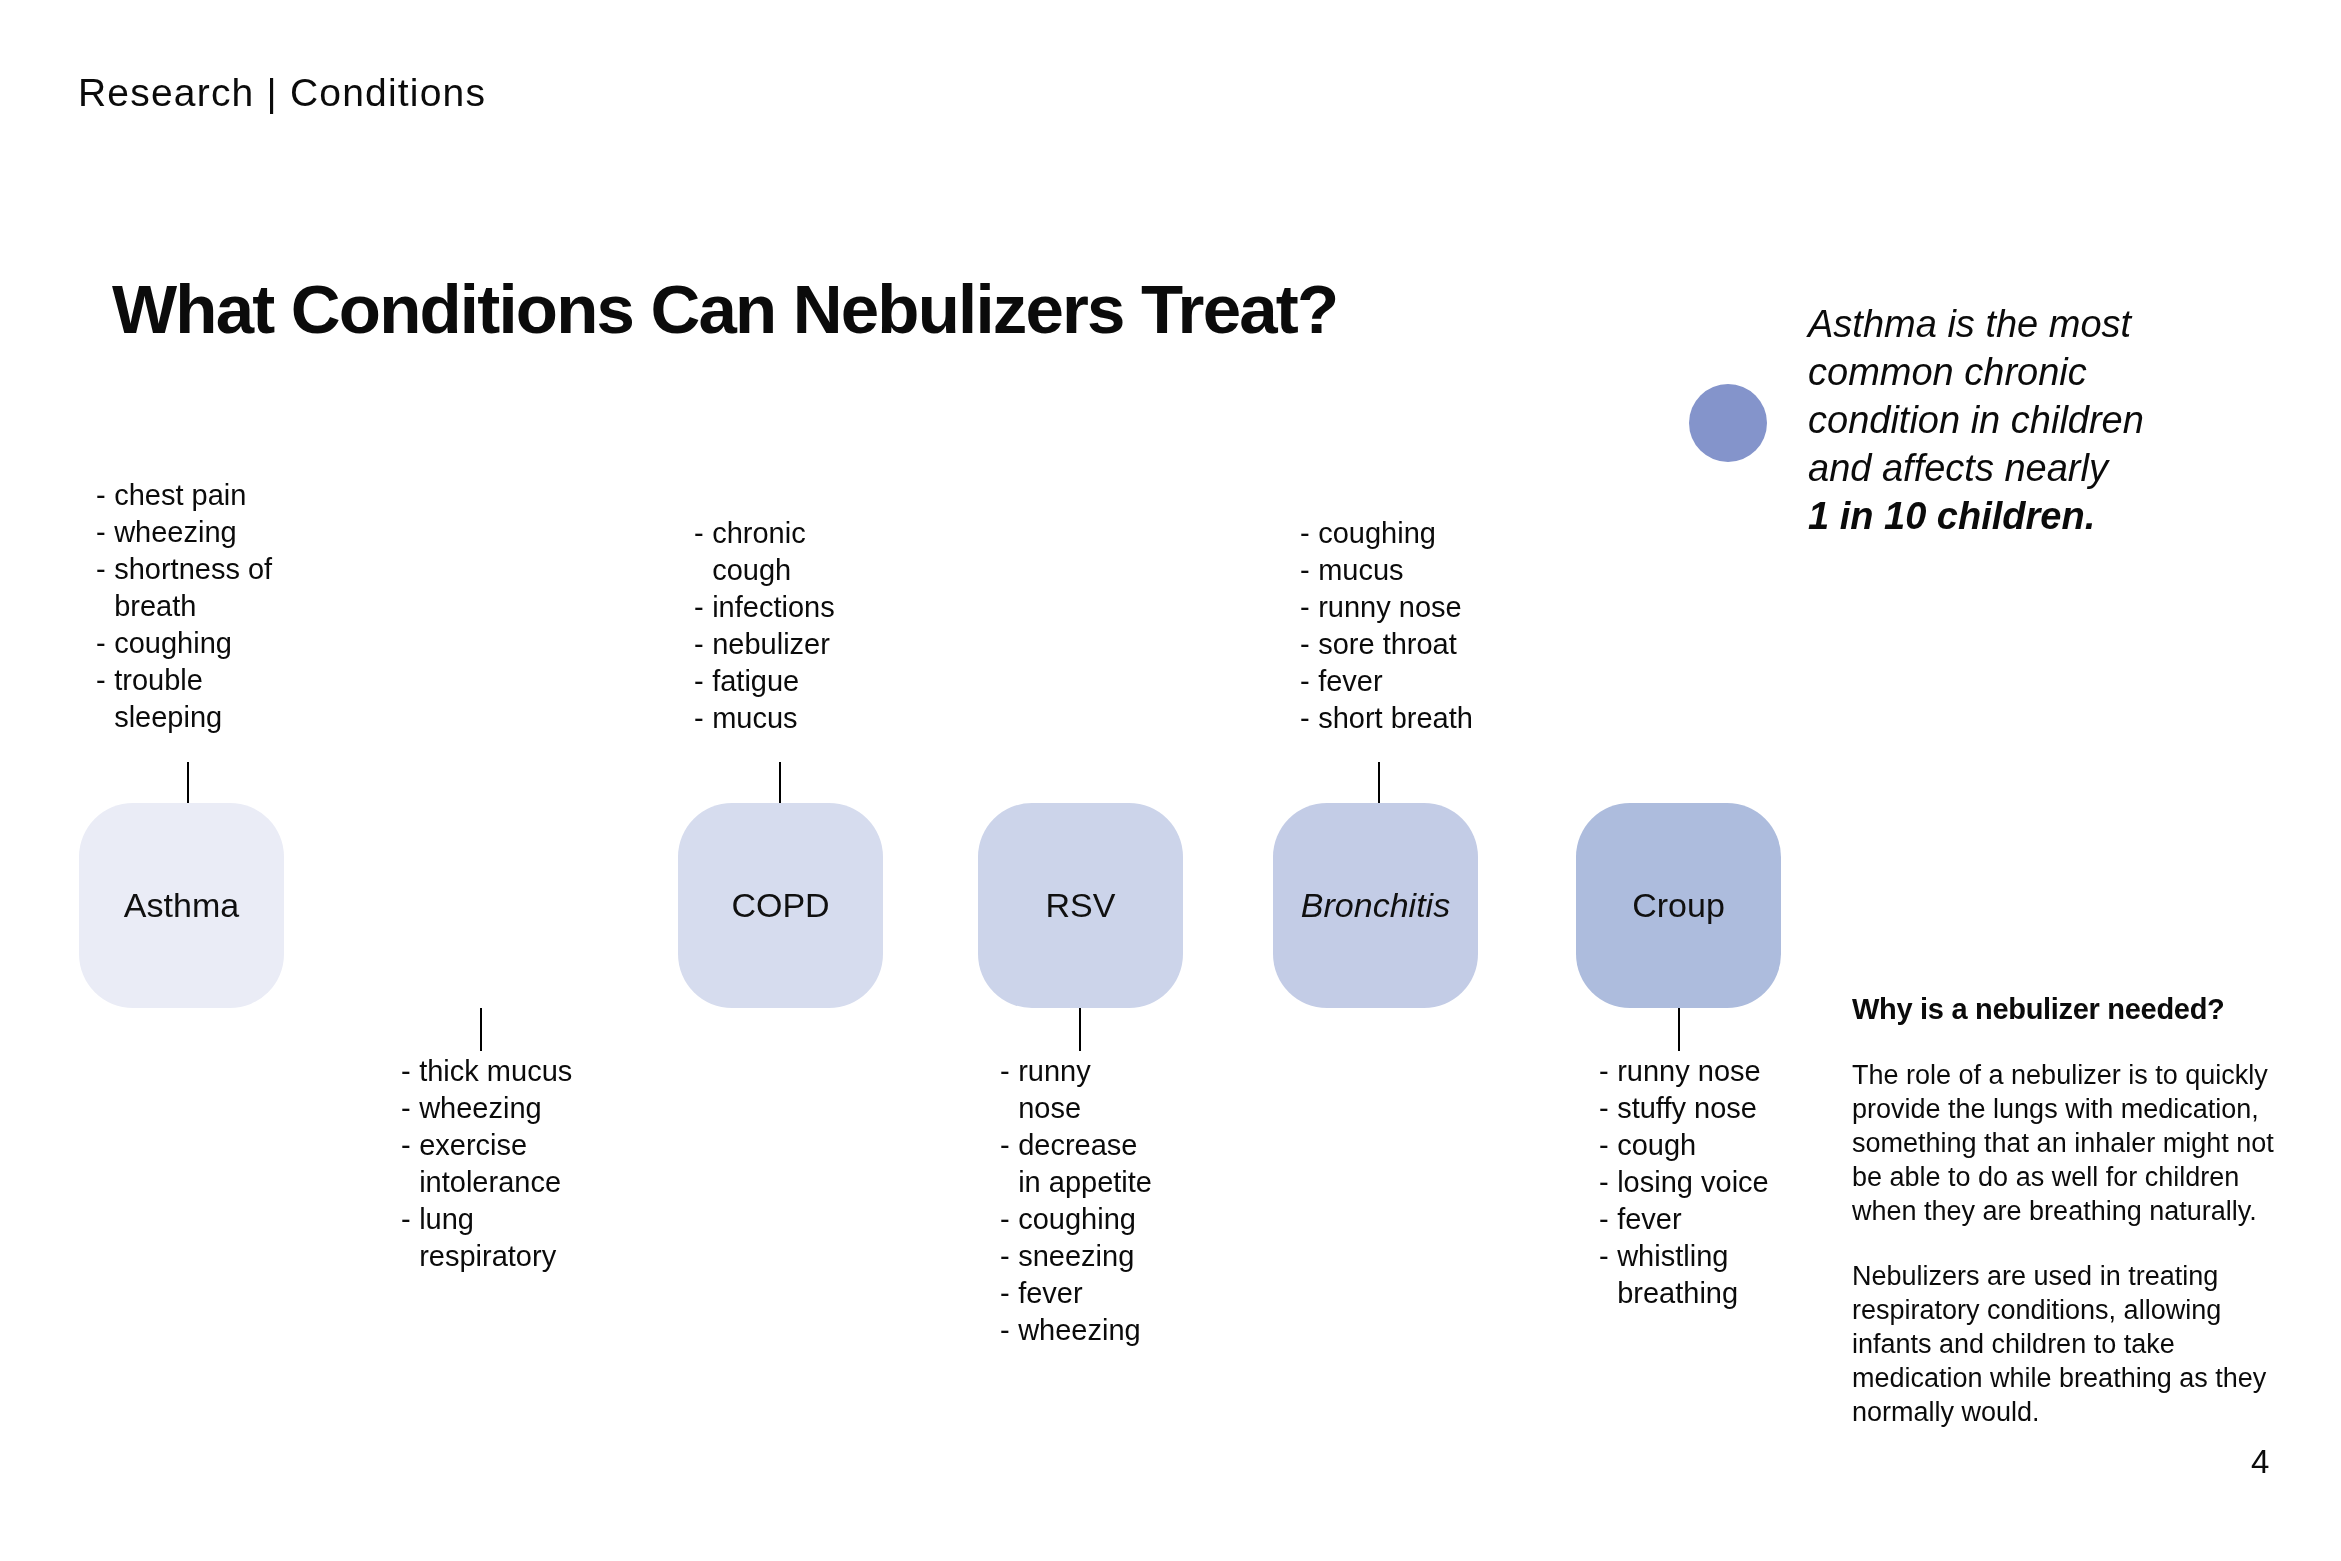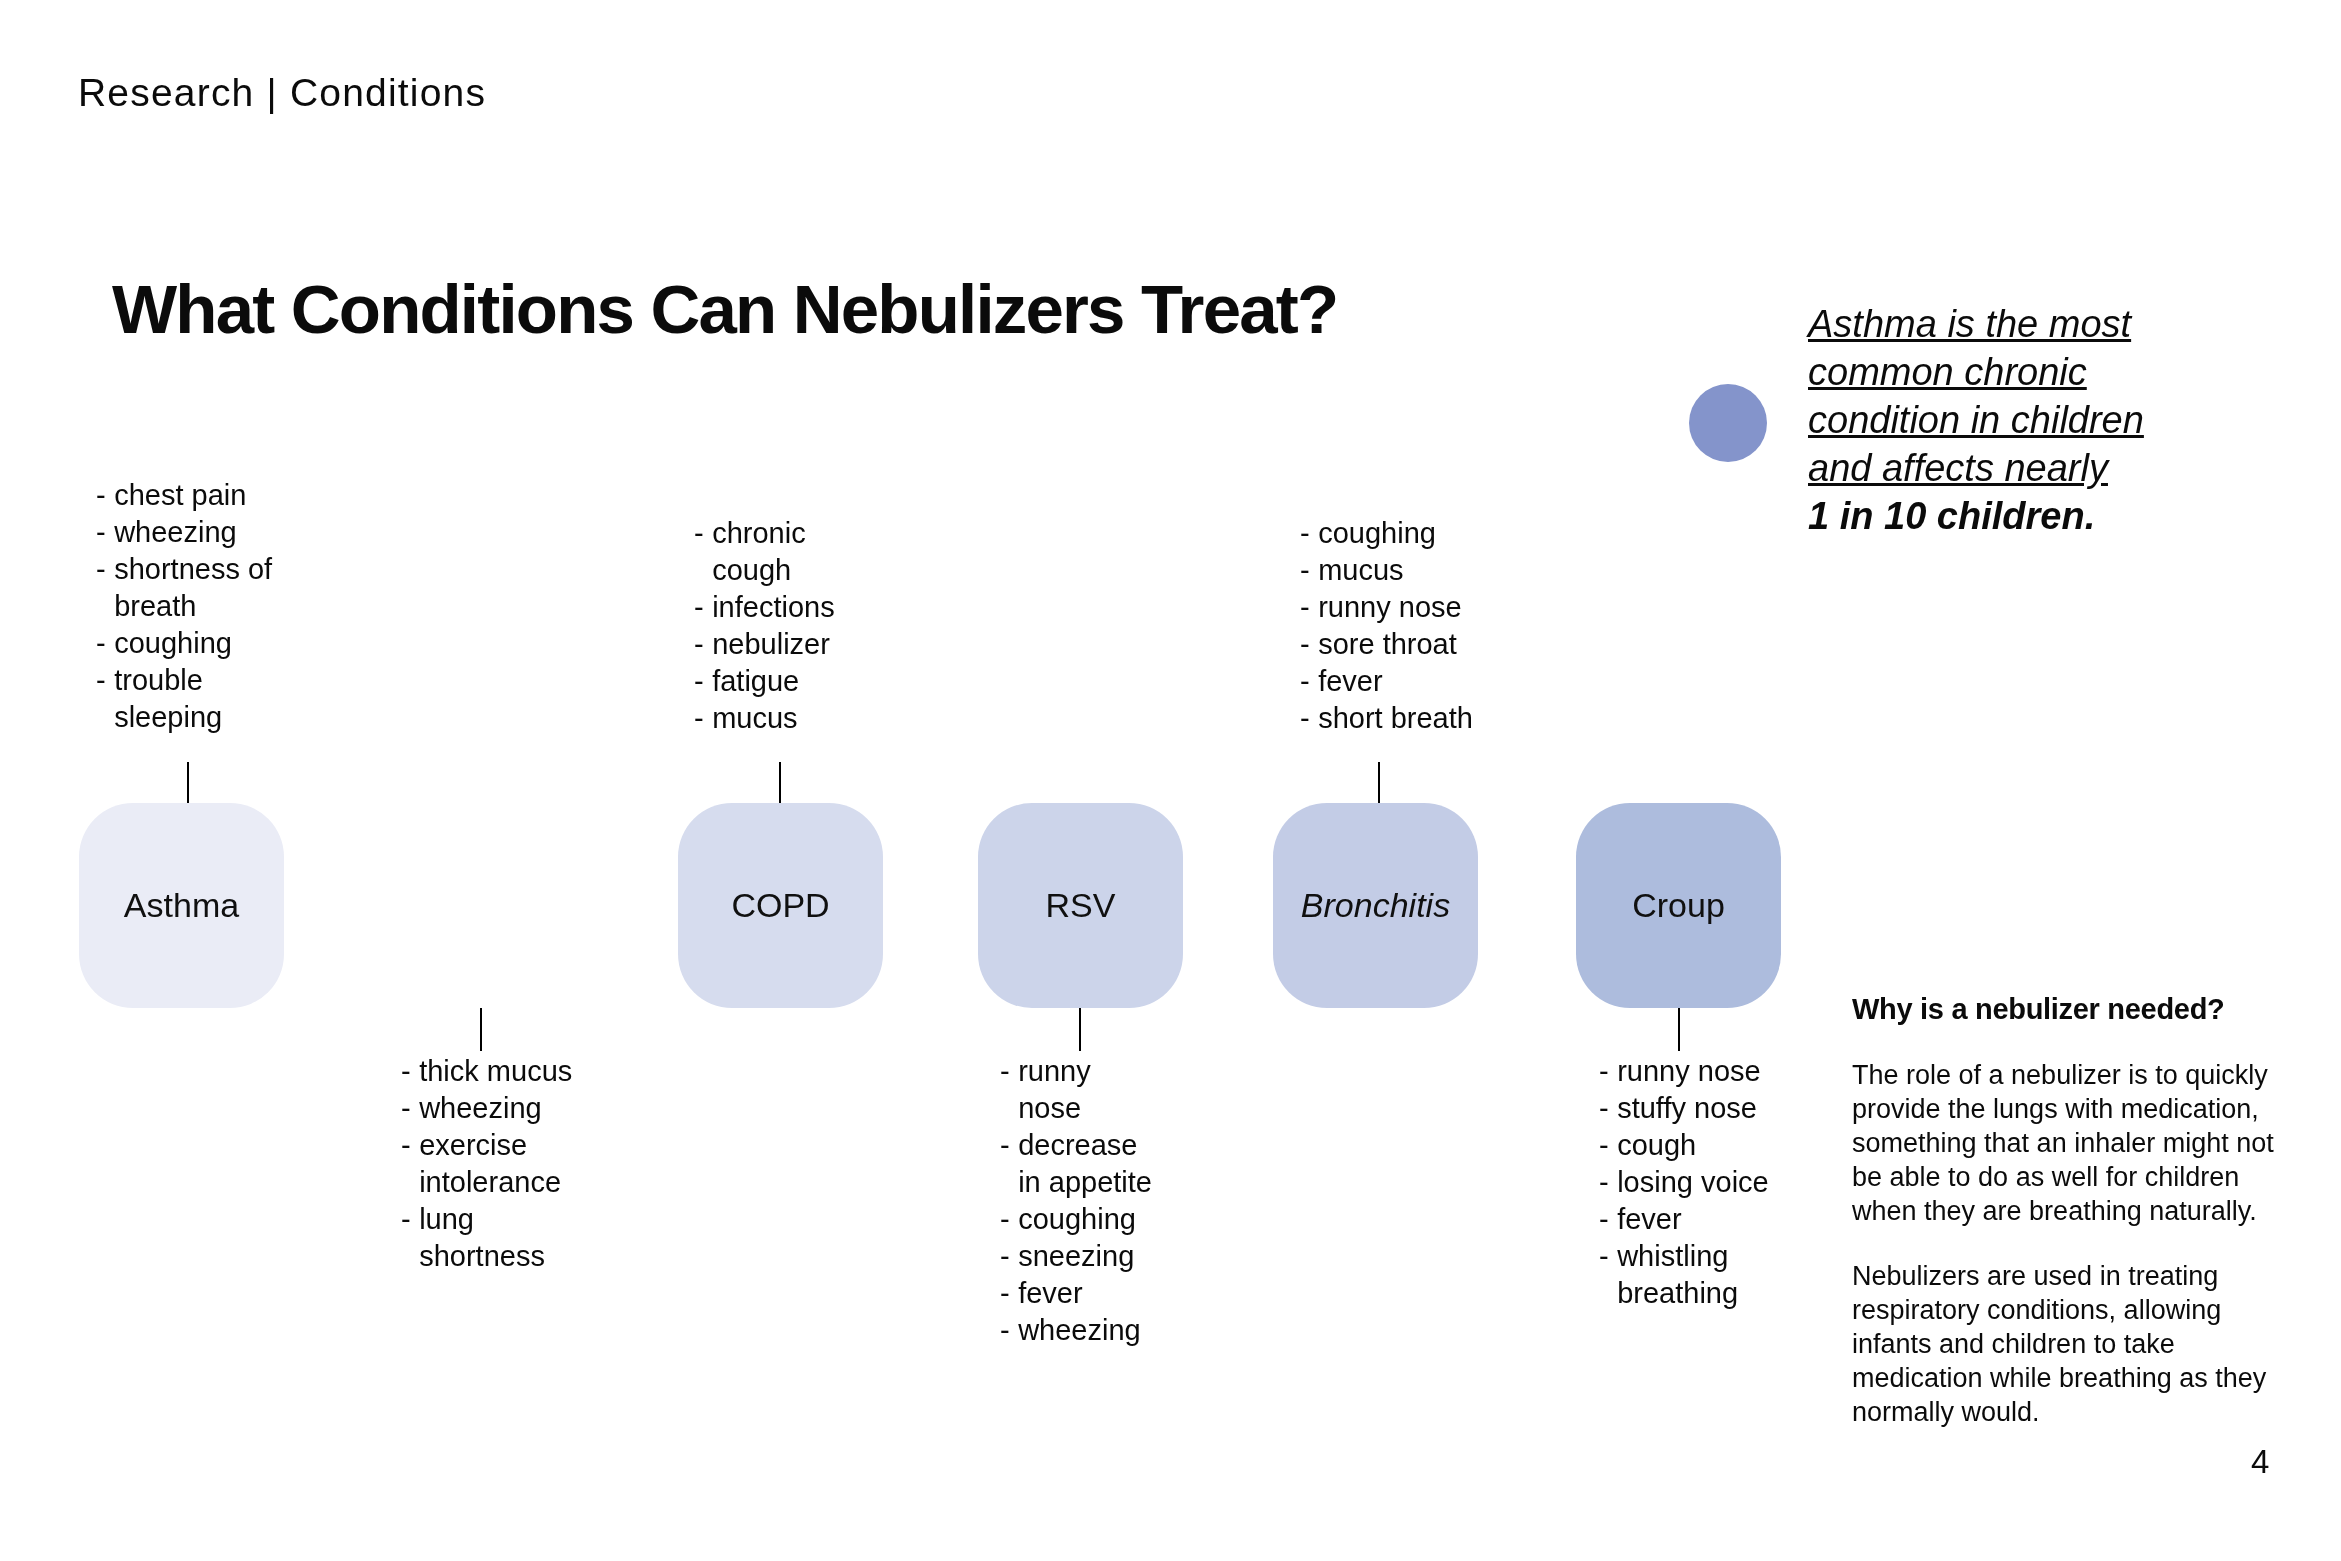--- a/index.html
+++ b/index.html
@@ -16,21 +16,21 @@
     font-size:69px; font-weight:700; letter-spacing:-1.8px; line-height:1.1;
   }
   .fact-circle {
     position:absolute; left:1689px; top:384px; width:78px; height:78px;
     border-radius:50%;
   }
   .fact-text {
     position:absolute; left:1808px; top:300px; width:427px;
     font-size:38px; line-height:48px; font-style:italic;
   }
-  .fact-line { white-space:pre-line; display:block;text-decoration:underline; }
+  .fact-line { white-space:pre-line; display:block; }
   .fact-bold { display:block; font-weight:700; }
   .symptoms {
     position:absolute; list-style:none; margin:0; padding:0;
     font-size:29px; line-height:37px;
   }
   .sym-row { display:flex; }
   .sym-dash { flex:none; margin-right:8.5px; }
   .sym-text { white-space:pre-line; }
   .connector { position:absolute; width:1.8px; background:#000000; }
   .cond-box {
@@ -170,21 +170,21 @@
         <span class="sym-text">wheezing</span>
       </li>
       <li class="sym-row">
         <span class="sym-dash">-</span>
         <span class="sym-text">exercise
 intolerance</span>
       </li>
       <li class="sym-row">
         <span class="sym-dash">-</span>
         <span class="sym-text">lung
-shortness</span>
+respiratory</span>
       </li>
     </ul>
   <ul class="symptoms" style="left:1000px; top:1053px;">
       <li class="sym-row">
         <span class="sym-dash">-</span>
         <span class="sym-text">runny
 nose</span>
       </li>
       <li class="sym-row">
         <span class="sym-dash">-</span>

